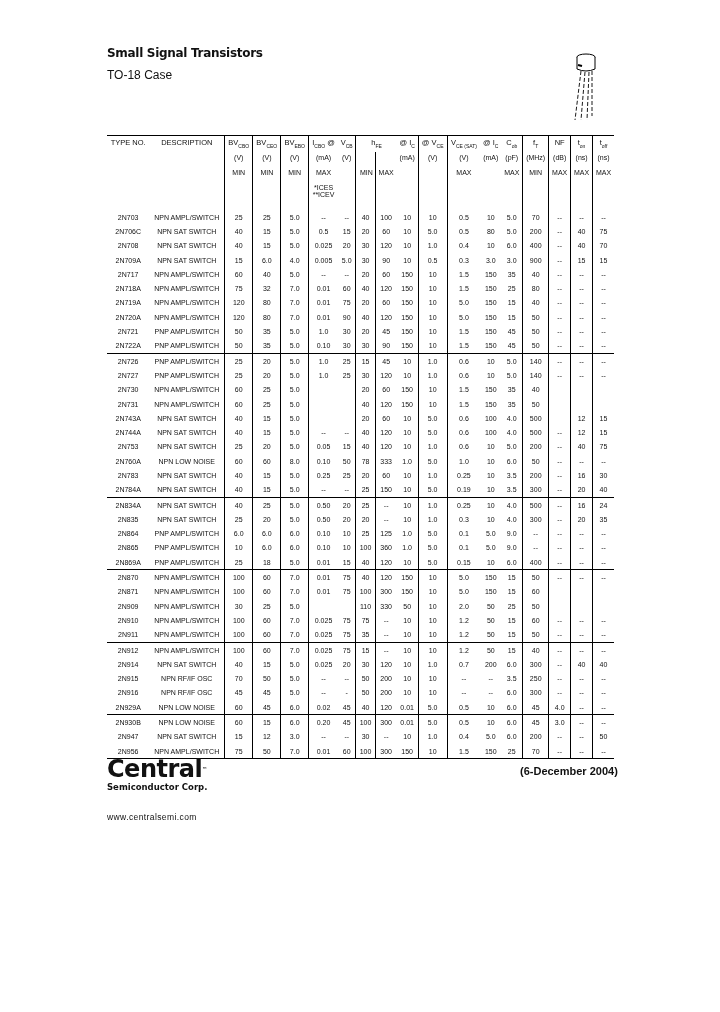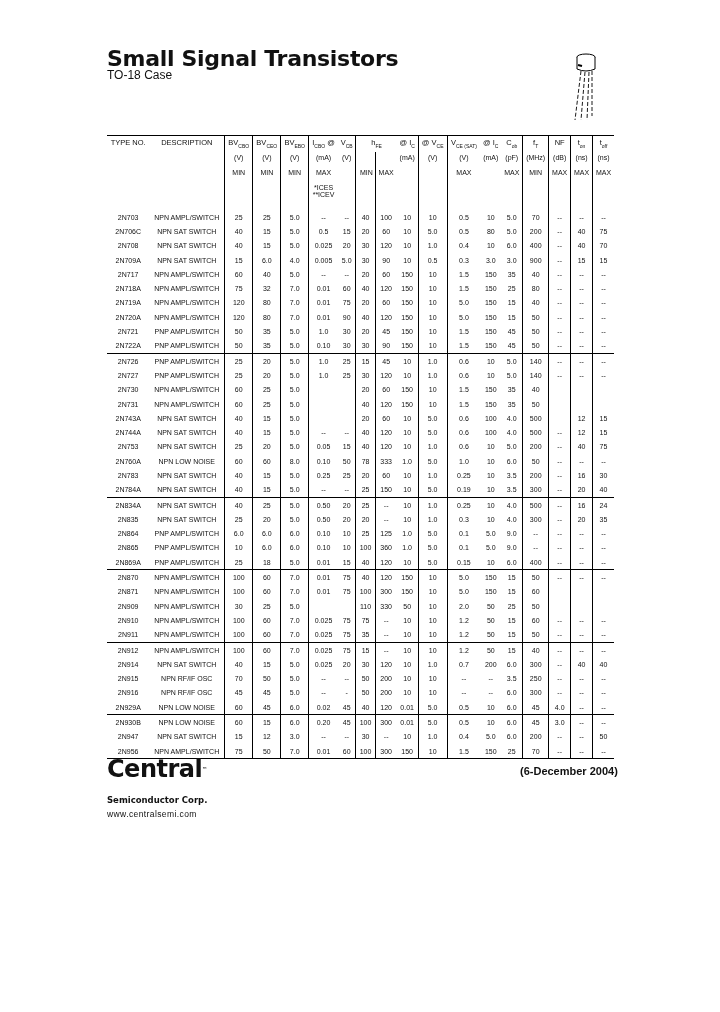--- a/index.html
+++ b/index.html
@@ -1,36 +1,36 @@
 <!DOCTYPE html>
 <html><head>
 <meta charset="utf-8">
 <style>
   html, body { margin:0; padding:0; background:#fff; }
   body { width:720px; height:1012px; position:relative; overflow:hidden; font-family:"Liberation Sans", sans-serif; color:#111; }
-  .title { position:absolute; left:107px; top:46px; font-family:"DejaVu Sans", sans-serif; font-weight:bold; font-size:22px; letter-spacing:-0.3px; }
+  .title { position:absolute; left:107px; top:46px; font-family:"DejaVu Sans", sans-serif; font-weight:bold; font-size:12px; letter-spacing:-0.3px; }
   .subtitle { position:absolute; left:107px; top:68px; font-size:12px; }
   .pkg { position:absolute; left:572px; top:52px; width:28px; height:70px; }
   table.spec { position:absolute; left:107px; top:135px; width:507px; border-collapse:collapse; font-size:7px; }
   table.spec td, table.spec th { padding:0 2px; height:14.3px; text-align:center; white-space:nowrap; font-weight:normal; }
   table.spec thead th { vertical-align:top; height:auto; padding-top:2px; }
   table.spec thead tr.h1 th { height:14px; font-size:7.5px; }
   table.spec thead tr.h2 th, table.spec thead tr.h3 th { height:13px; }
   table.spec thead tr.h4 th { height:26px; }
   table.spec { border-top:1.2px solid #000; border-bottom:1px solid #000; }
   .bl { border-left:1px solid #000; }
   .tl { text-align:center; }
   td.type { font-weight:bold; text-align:left; }
   td.desc { text-align:left; }
   tr.grp td { border-top:1px solid #000; }
   .logo { position:absolute; left:107px; top:757px; }
   .logo .brand { font-family:"DejaVu Sans", sans-serif; font-weight:bold; font-size:24px; letter-spacing:-0.5px; line-height:24px; }
   .logo .tm { font-size:5px; vertical-align:top; }
-  .logo .corp { font-family:"DejaVu Sans", sans-serif; font-weight:bold; font-size:8.5px; margin-top:14px; }
-  .logo .url { font-size:8.5px; margin-top:4px; letter-spacing:0.4px; }
+  .logo .corp { font-family:"DejaVu Sans", sans-serif; font-weight:bold; font-size:8.5px; margin-top:1px; }
+  .logo .url { font-size:8.5px; margin-top:20px; letter-spacing:0.4px; }
   .date { position:absolute; left:520px; top:765px; font-size:11px;font-weight:bold; }
   sub { font-size:5px; }
 </style>
 </head>
 <body>
 
 <div class="title">Small Signal Transistors</div>
 <div class="subtitle">TO-18 Case</div>
 
 <svg class="pkg" viewBox="0 0 28 70">

